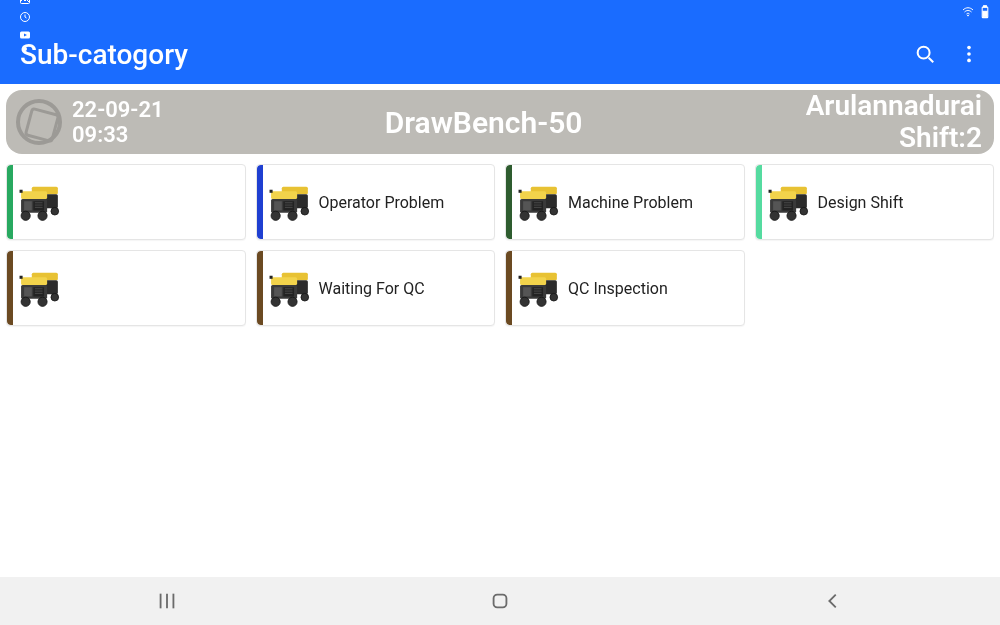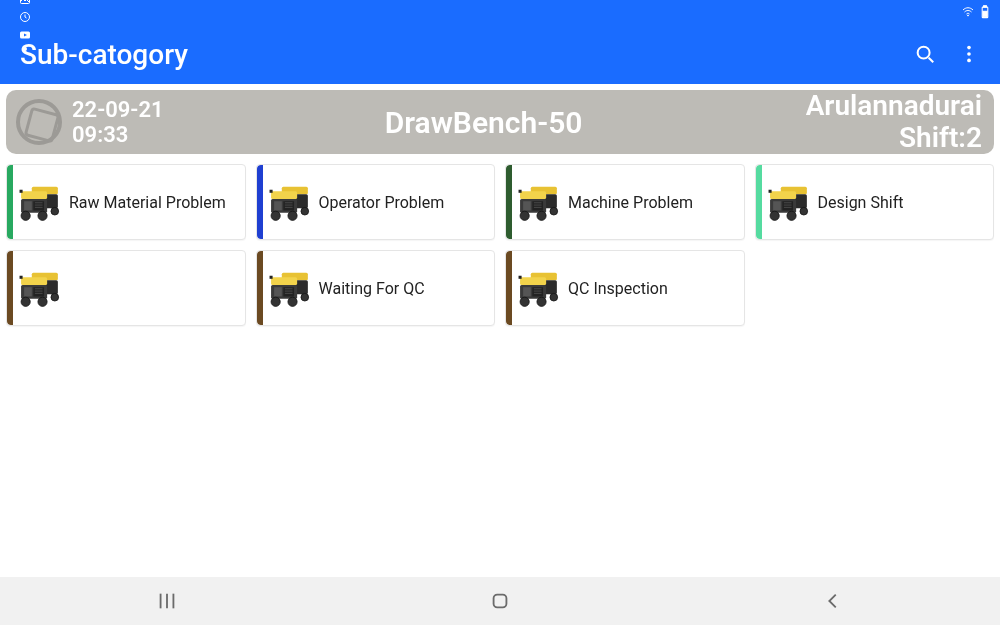--- a/index.html
+++ b/index.html
@@ -7,21 +7,21 @@
 
   .status-bar { height: 24px; background: #1a6cff; display: flex; align-items: center; justify-content: space-between; padding: 0 10px; color: #fff; font-size: 12px; }
   .status-left { display: flex; align-items: center; gap: 6px; flex-direction: column; }
   .status-right { display: flex; align-items: center; gap: 4px; }
 
   .app-bar { height: 60px; background: #1a6cff; display: flex; align-items: center; justify-content: space-between; padding: 0 20px; color: #fff; }
   .app-title { font-size: 28px; font-weight: 500; }
   .app-actions { display: flex; align-items: center; gap: 22px; }
   .icon-btn { color: #fff; }
 
-  .info-banner { margin: 6px 6px 10px 6px; background: #bdbbb6; border-radius: 10px; height: 64px; display: flex; align-items: stretch; color: #fff; }
+  .info-banner { margin: 6px 6px 10px 6px; background: #bdbbb6; border-radius: 16px; height: 64px; display: flex; align-items: stretch; color: #fff; }
   .info-left { display: flex; align-items: center; gap: 10px; padding: 4px 10px; }
   .info-logo { width: 46px; height: 46px; border: 4px solid #9c9a96; border-radius: 50%; position: relative; background: #bdbbb6; }
   .info-logo::before { content: ""; position: absolute; width: 24px; height: 24px; border: 3px solid #9c9a96; border-radius: 4px; top: 7px; left: 7px; transform: rotate(15deg); }
   .info-dt { line-height: 1.15; font-size: 22px; font-weight: 600; text-align: left; }
   .info-center { flex: 1; display: flex; align-items: center; justify-content: center; font-size: 30px; font-weight: 600; }
   .info-right { display: flex; flex-direction: column; justify-content: center; align-items: flex-end; padding: 4px 12px; line-height: 1.15; font-size: 28px; font-weight: 600; text-align: right; }
 
   .grid { display: grid; grid-template-columns: repeat(4, 1fr); gap: 10px; padding: 0 6px; }
   .card { background: #fff; border: 1px solid #e5e5e5; border-radius: 4px; height: 76px; display: flex; align-items: center; overflow: hidden; box-shadow: 0 1px 1px rgba(0,0,0,0.04); }
   .accent { width: 6px; align-self: stretch; border-top-left-radius: 4px; border-bottom-left-radius: 4px; }
@@ -129,21 +129,20 @@
   <rect x="8" y="25" width="10" height="12" fill="#555"></rect>
   <rect x="20" y="25" width="14" height="12" fill="#222"></rect>
   <line x1="22" y1="27" x2="32" y2="27" stroke="#555"></line>
   <line x1="22" y1="30" x2="32" y2="30" stroke="#555"></line>
   <line x1="22" y1="33" x2="32" y2="33" stroke="#555"></line>
   <circle cx="10" cy="44" r="6" fill="#333" stroke="#111"></circle>
   <circle cx="32" cy="44" r="6" fill="#333" stroke="#111"></circle>
   <rect x="2" y="10" width="4" height="4" fill="#222"></rect>
 </svg>
       </div>
-      <div class="card-label">Raw Material Problem</div>
     </div>
     <div class="card">
       <div class="accent" style="background: rgb(31, 63, 209);"></div>
       <div class="card-icon">
 <svg class="gen" viewBox="0 0 60 52">
 
   <rect x="18" y="6" width="34" height="10" rx="2" fill="#e8c233"></rect>
   <rect x="18" y="16" width="34" height="18" rx="2" fill="#2b2b2b"></rect>
   <circle cx="48" cy="38" r="5" fill="#333" stroke="#111"></circle>
 

